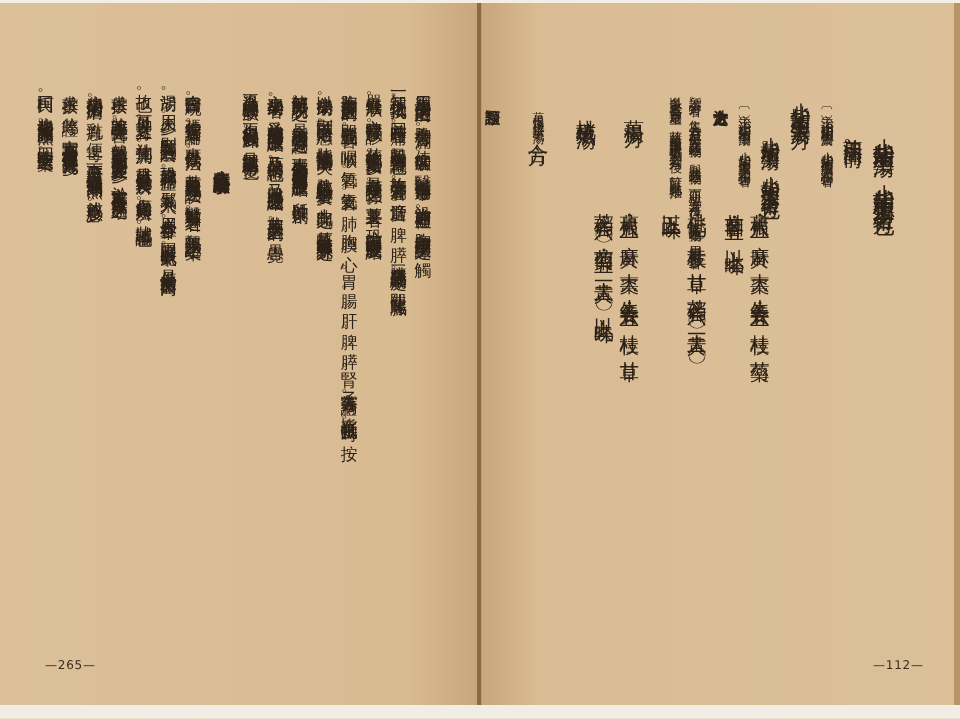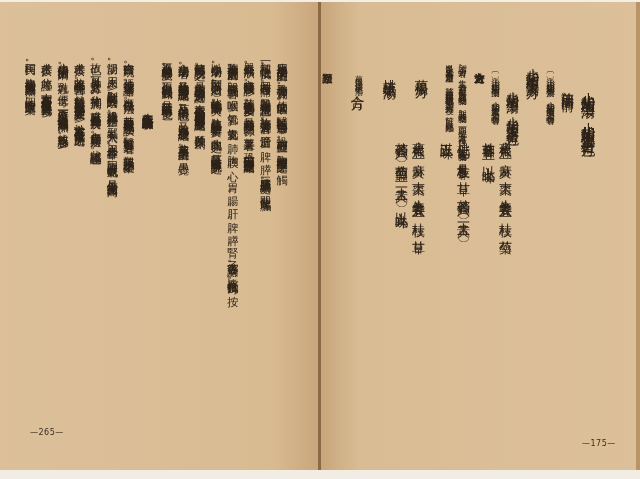--- a/index.html
+++ b/index.html
@@ -48,21 +48,21 @@
 
   
   #left-block { right: 30px; top: 52px; height: 340px; }
   
   #right-block { right: 38px; top: 55px; height: 360px; }
 
   .page-number {
     position: absolute; font-size: 8px; color: #3a2c1e;
     font-family: "DejaVu Sans", sans-serif; letter-spacing: 0.5px;
   }
-  #pn-left { left: 30px; top: 426px; }
+  #pn-left { left: 30px; top: 437px; }
   #pn-right { left: 582px; top: 437px; }
 
   .ingredient-row { display:block; font-size: 13px; line-height: 17px; letter-spacing: 1.5px; white-space: nowrap; }
   .formula-title { display:block; font-size: 13.5px; line-height: 22px; letter-spacing: 2px; }
   .combo-title { display:block; white-space: nowrap; line-height: 22px; }
   .combo-title .stack { display:inline-block; font-size: 8px; line-height: 9px; letter-spacing: 2px; writing-mode: vertical-rl; }
   .combo-title .big { font-size: 13.5px; letter-spacing: 2px; }
   .sec-label { display:block; font-size: 10px; font-weight: bold; line-height: 20px; padding-top: 8px; }
   .spacer-col { display:block; width: 10px; }
 </style>
@@ -124,18 +124,18 @@
     </div>
     <div class="text-block" style="right:165px; top:130px;">
       <span class="ingredient-row">桃仁七・〇　桂枝　甘草　芒硝各六・〇　大黃一二・〇</span>
       <span class="ingredient-row">以上五味</span>
     </div>
     <div class="text-block" style="right:210px; top:130px;">
       <span class="ingredient-row">葛根八・五　麻黃　大棗　生姜各六・五　桂枝　甘草</span>
       <span class="ingredient-row">芒硝各六・〇　芍藥四・五　大黃一二・〇　以上九味</span>
     </div>
 
-    <div class="page-number" id="pn-right" style="left:261px;">—175—</div>
+    <div class="page-number" id="pn-right" style="left:261px;">—112—</div>
   </div>
 
   <div class="edge-right"></div>
 </div>
 <div class="bottom-strip"></div>
 
 </body></html>

